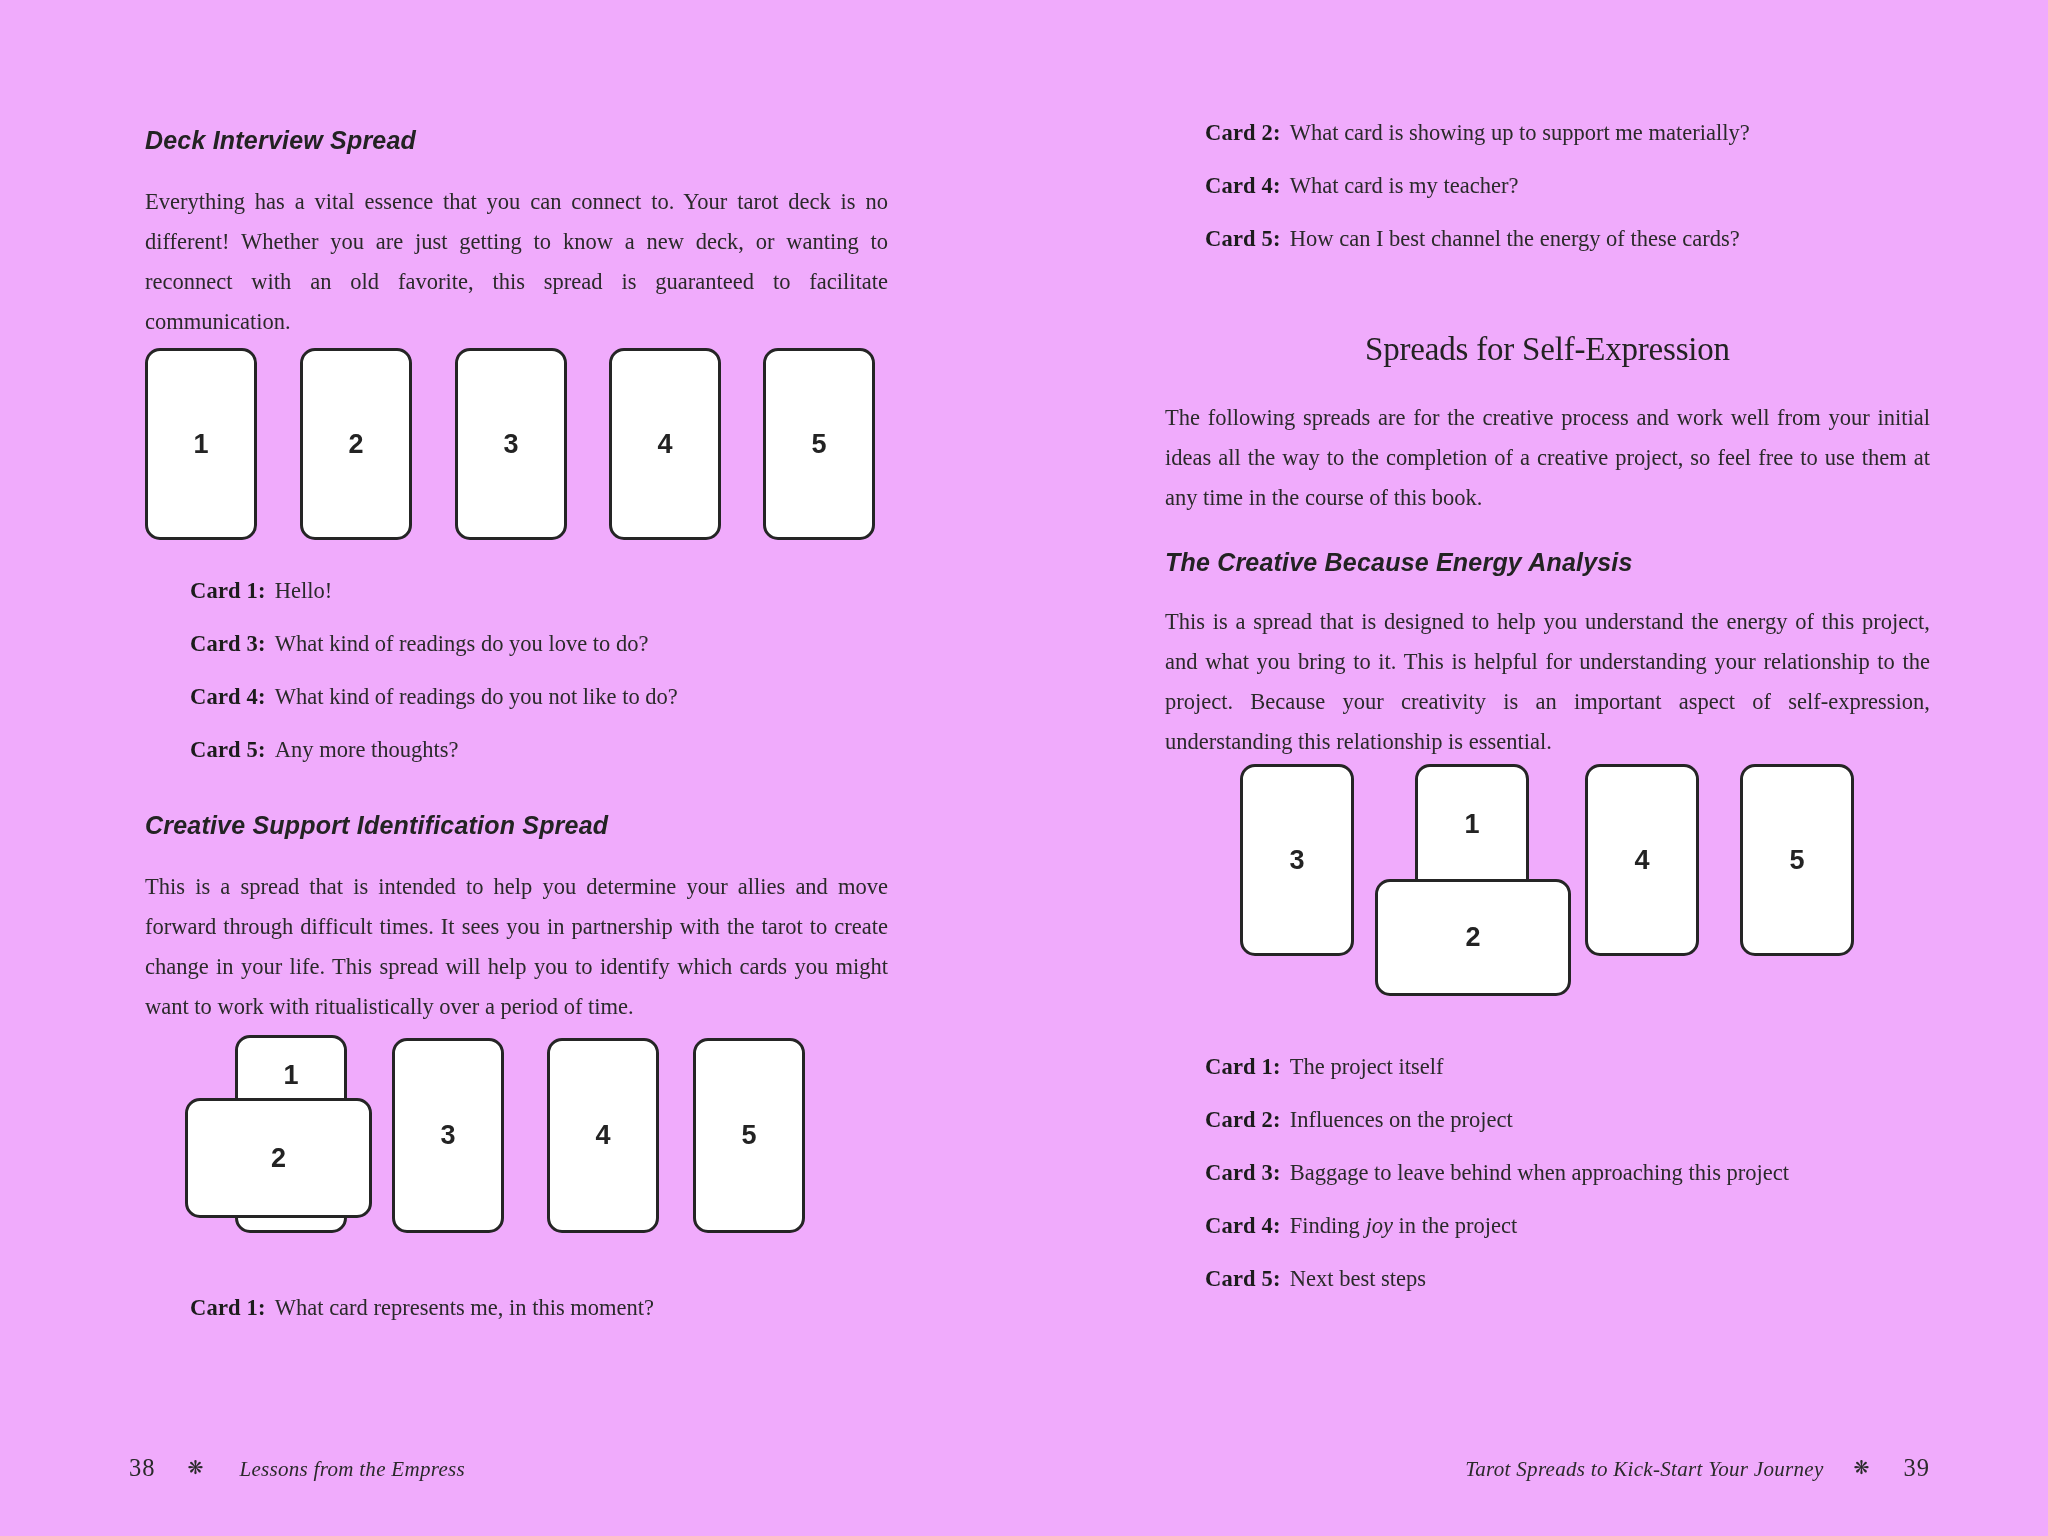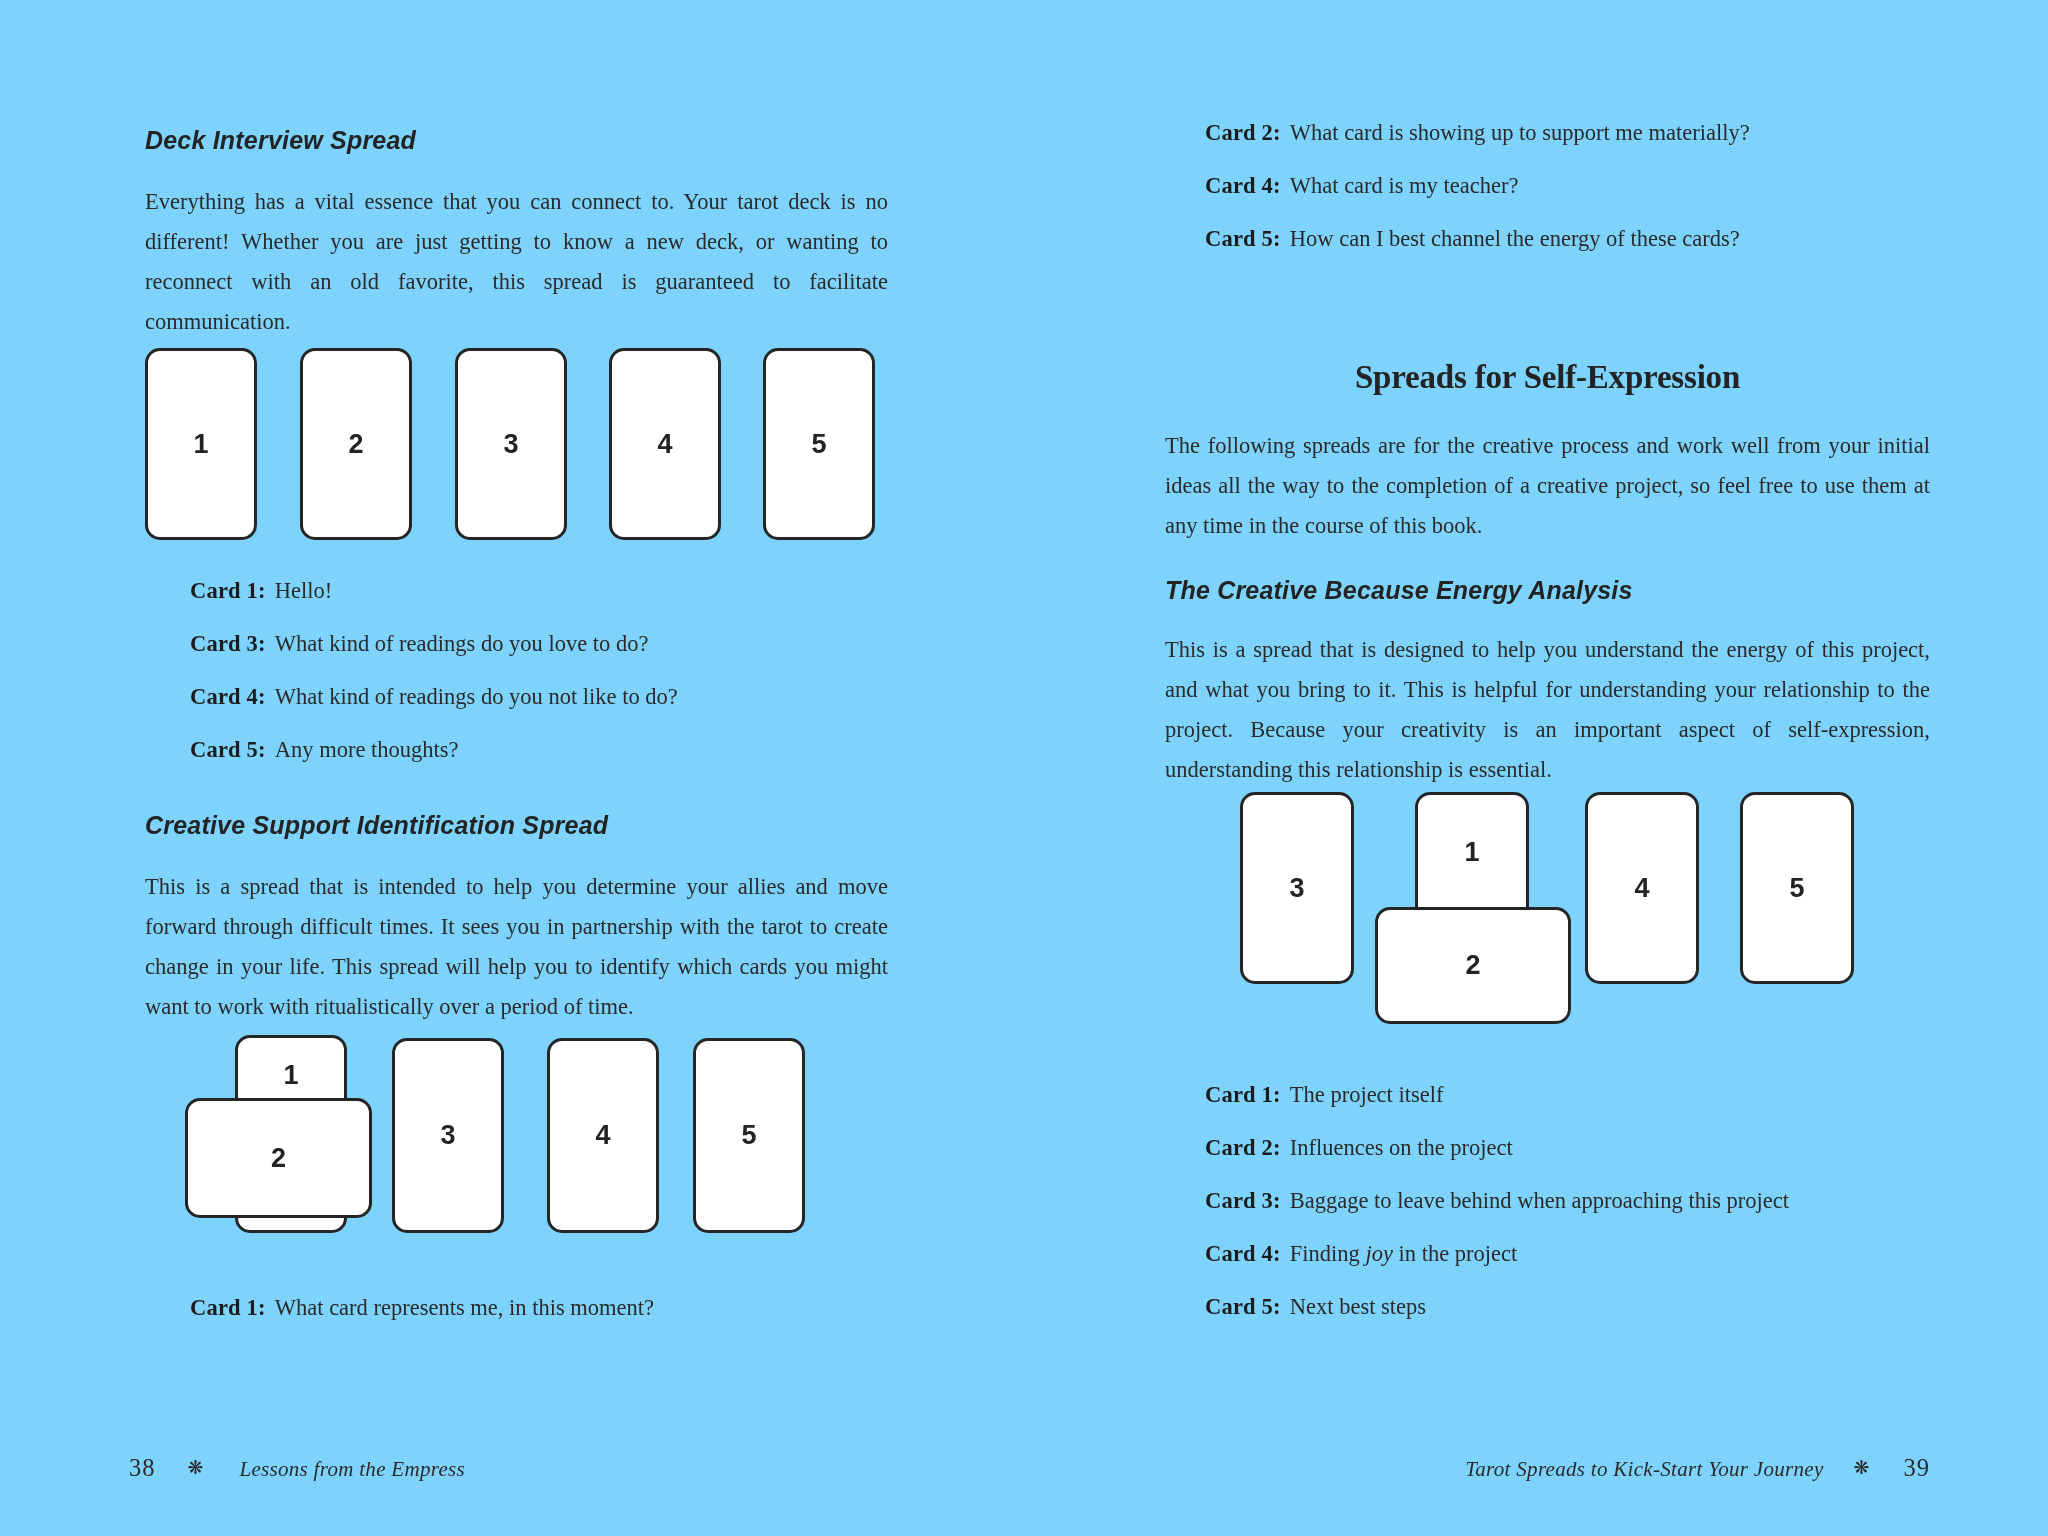--- a/index.html
+++ b/index.html
@@ -1,20 +1,20 @@
 <!DOCTYPE html>
 <html><head>
 <meta charset="utf-8">
 <style>
   html,body{margin:0;padding:0;background:#ffffff;}
   body{
     width:2048px;height:1536px;overflow:hidden;
     font-family:"Liberation Serif",serif;color:#1f1f1f;
   }
-  .book{display:flex;width:2048px;height:1536px;background:#7dd3fc;}
+  .book{display:flex;width:2048px;height:1536px;background:#f0abfc;}
   .page{position:relative;width:1024px;height:1536px;box-sizing:border-box;}
   .page-left{padding:122px 136px 0 145px;}
   .page-right{padding:118px 118px 0 141px;}
 
   .script-head{
     font-family:"Liberation Sans",sans-serif;
     font-style:italic;font-weight:bold;
     font-size:25px;line-height:36px;margin:0;color:#232323;
     letter-spacing:.2px;
   }
@@ -59,21 +59,21 @@
   .footer-right .foot-title{margin-right:30px;}
   .footer-right .ornament{margin-right:34px;}
 
   .mt-diagram1{margin-top:6px;height:192px;width:730px;}
   .mt-list1{margin-top:36px;}
   .mt-head2{margin-top:42px;}
   .mt-body2{margin-top:24px;}
   .mt-cluster2{margin-top:8px;height:202px;width:735px;}
   .mt-caption{margin-top:56px;}
 
-  .mt-bighead{margin-top:100px;font-weight:bold;}
+  .mt-bighead{margin-top:72px;}
   .mt-intro{margin-top:26px;}
   .mt-head3{margin-top:26px;}
   .mt-body3{margin-top:22px;}
   .mt-cluster3{margin-top:2px;height:232px;}
   .mt-list3{margin-top:56px;}
   .mt-body1{margin-top:24px;}
 </style>
 </head>
 <body>
 

